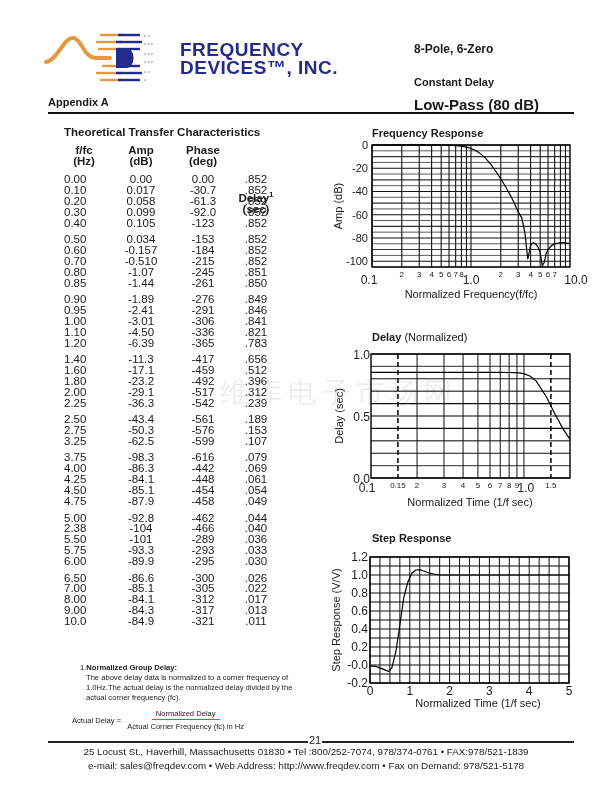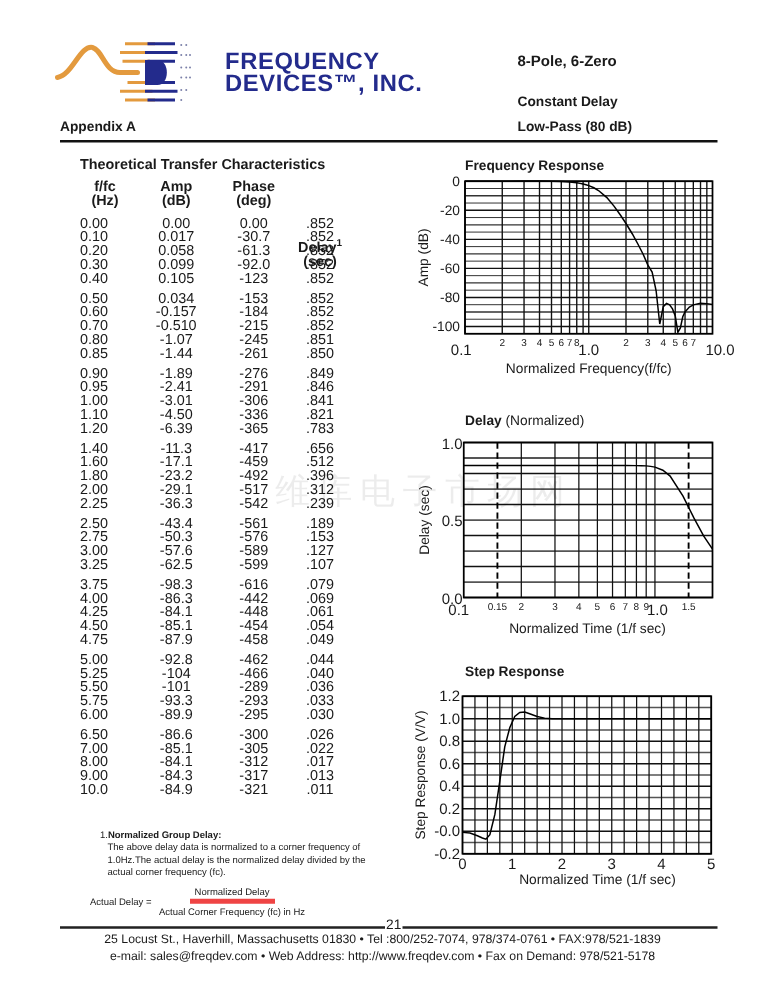--- a/index.html
+++ b/index.html
@@ -4,41 +4,41 @@
 <style>
   html, body { margin:0; padding:0; background:#ffffff; }
   body { width:612px; height:792px; position:relative; overflow:hidden; font-family:"Liberation Sans", sans-serif; color:#1a1a1a; }
   .abs { position:absolute; }
   #logo { left:44px; top:30px; width:110px; height:55px; }
   .brand { left:180px; font-family:"Liberation Sans", sans-serif; font-weight:bold; color:#232b8c; letter-spacing:0.5px; font-size:19px; line-height:19px; }
   #brand1 { top:40px; }
   #brand2 { top:58px; }
   #hdr-title { left:414px; top:42px; font-size:12px; font-weight:bold; }
   #hdr-sub1 { left:414px; top:76px; font-size:11px; font-weight:bold; }
-  #hdr-sub2 { left:414px; top:96px; font-size:11px; font-weight:bold; }
+  #hdr-sub2 { left:414px; top:96px; font-size:15px; font-weight:bold; }
   #appendix { left:48px; top:96px; font-size:11px; font-weight:bold; }
   #hdr-rule { left:48px; top:112px; width:526px; height:2px; background:#111; }
 
   #table-title { left:64px; top:126px; font-size:11.5px; font-weight:bold; }
   .colhead { position:absolute; top:145px; font-size:11.5px; font-weight:bold; line-height:11px; text-align:center; }
   .colhead div { white-space:nowrap; }
   #tbl { position:absolute; left:60px; top:174px; font-size:11.5px; line-height:10.9px; }
   .grp { margin-bottom:5.6px; }
   .row { display:flex; height:10.9px; }
   .c0 { width:44px; text-align:left; padding-left:4px; }
   .c1 { width:66px; text-align:center; }
   .c2 { width:58px; text-align:center; }
   .c3 { width:48px; text-align:center; }
 
   #notes { left:64px; top:663px; width:230px; font-size:7.6px; line-height:10px;margin-left:16px; }
   #notes .n-title { font-weight:bold; }
   #notes .n-body { padding-left:6px; }
   #formula { left:72px; top:709px; font-size:7.6px; display:flex; align-items:center; }
   .frac { display:inline-flex; flex-direction:column; align-items:center; margin-left:6px; }
-  .frac .num { padding:0 4px 1px; border-bottom:4px solid #ef4444; }
+  .frac .num { padding:0 4px 1px; border-bottom:1px solid #ef4444; }
   .frac .den { padding-top:2px; }
 
   .chart-title { position:absolute; font-size:11px; font-weight:bold; }
   .chart-title .norm { font-weight:normal; }
   svg.chart { position:absolute; left:0; top:0; overflow:visible; }
   .tick { font-family:"Liberation Sans", sans-serif; fill:#1a1a1a; }
 
   #foot-rule-l { left:48px; top:741px; width:260px; height:1.5px; background:#222; }
   #foot-rule-r { left:322px; top:741px; width:252px; height:1.5px; background:#222; }
   #page-num { left:308px; top:734px; width:14px; text-align:center; font-size:11px; }
@@ -247,26 +247,20 @@
         <div class="c2">-561</div>
         <div class="c3">.189</div>
       </div>
       <div class="row">
         <div class="c0">2.75</div>
         <div class="c1">-50.3</div>
         <div class="c2">-576</div>
         <div class="c3">.153</div>
       </div>
       <div class="row">
-        <div class="c0">3.00</div>
-        <div class="c1">-57.6</div>
-        <div class="c2">-589</div>
-        <div class="c3">.127</div>
-      </div>
-      <div class="row">
         <div class="c0">3.25</div>
         <div class="c1">-62.5</div>
         <div class="c2">-599</div>
         <div class="c3">.107</div>
       </div>
     </div>
     <div class="grp">
       <div class="row">
         <div class="c0">3.75</div>
         <div class="c1">-98.3</div>
@@ -299,21 +293,21 @@
       </div>
     </div>
     <div class="grp">
       <div class="row">
         <div class="c0">5.00</div>
         <div class="c1">-92.8</div>
         <div class="c2">-462</div>
         <div class="c3">.044</div>
       </div>
       <div class="row">
-        <div class="c0">5.25</div>
+        <div class="c0">2.38</div>
         <div class="c1">-104</div>
         <div class="c2">-466</div>
         <div class="c3">.040</div>
       </div>
       <div class="row">
         <div class="c0">5.50</div>
         <div class="c1">-101</div>
         <div class="c2">-289</div>
         <div class="c3">.036</div>
       </div>

